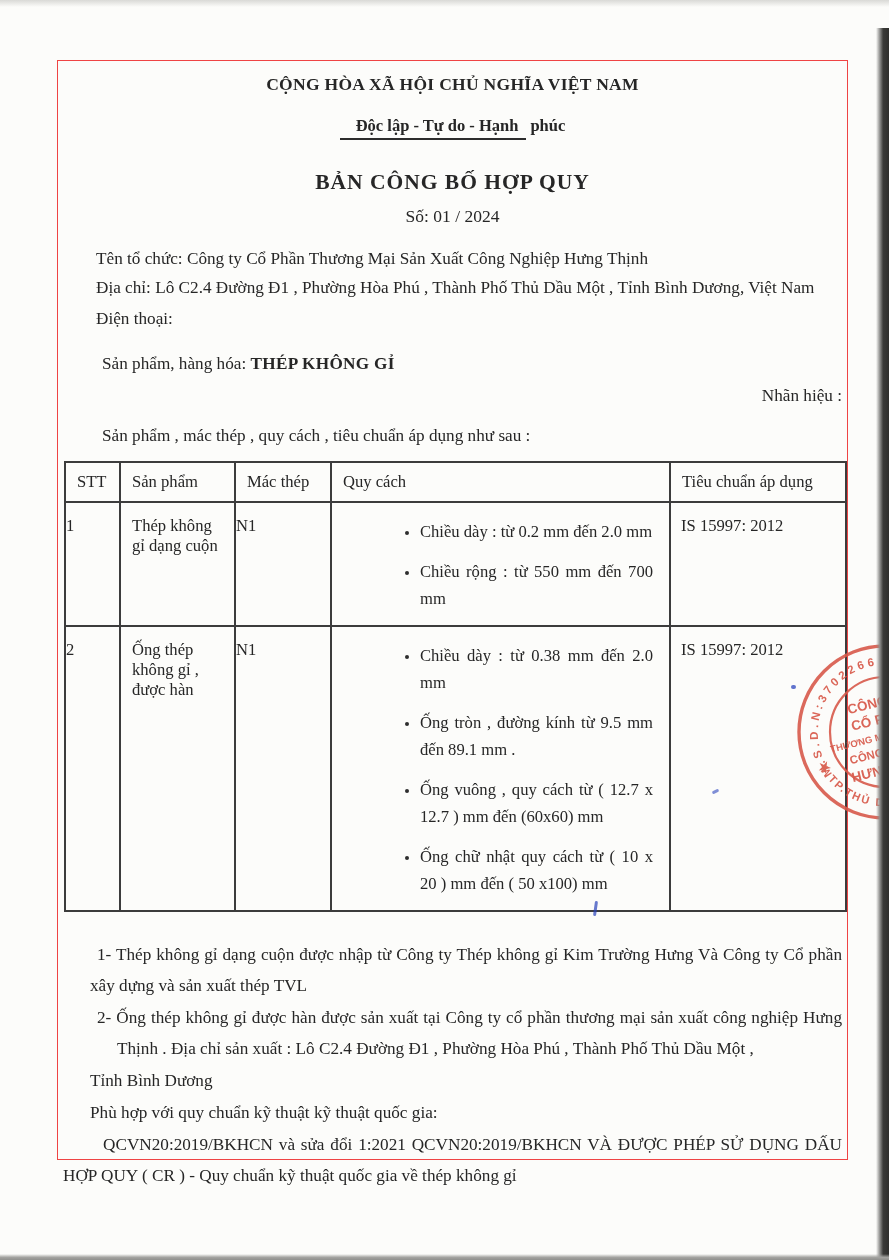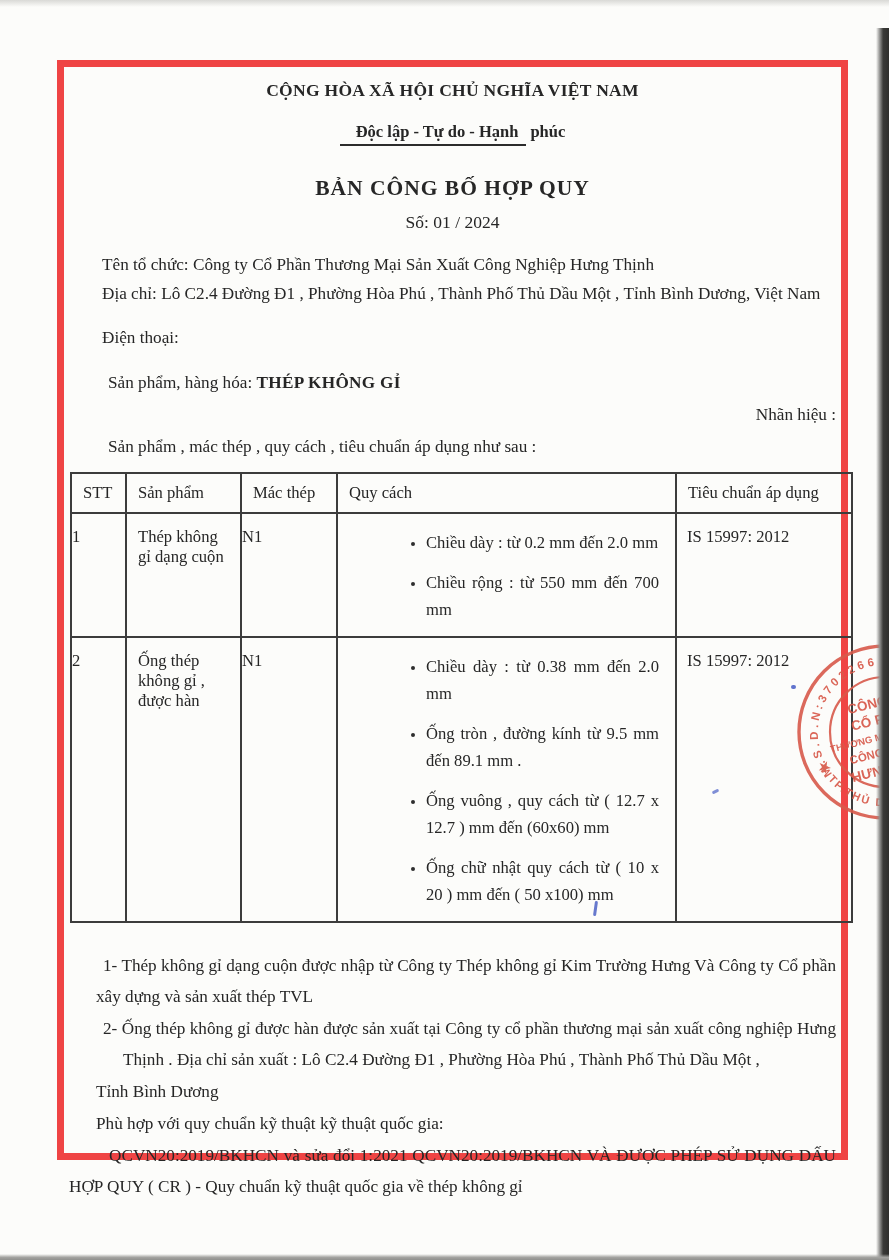--- a/index.html
+++ b/index.html
@@ -15,41 +15,41 @@
   .scan-top    { position:absolute; left:0; top:0; width:100%; height:7px;
                  background: linear-gradient(to bottom, #d9d9d6, rgba(250,250,248,0)); }
   .scan-right  { position:absolute; right:0; top:28px; width:13px; height:1232px; z-index:50;
                  background: linear-gradient(to right, rgba(120,120,120,0) 0%, #8e8e8c 30%, #3a3a38 55%, #2e2e2c 100%); }
   .scan-bottom { position:absolute; left:0; bottom:0; width:100%; height:6px; z-index:51;
                  background: linear-gradient(to bottom, rgba(160,160,158,0), #a3a3a0 55%, #8f8f8c 100%); }
 
   .frame {
     position: absolute; left: 57px; top: 60px;
     width: 791px; height: 1100px;
-    border: 7px solid #ef4444;
+    border: 1px solid #ef4444;
     background: transparent;
     padding: 0 3px;
   }
 
   .center { text-align: center; }
   .nat-header { margin-top: 13px; font-size: 17.5px; font-weight: bold; letter-spacing: .3px; }
   .motto { margin-top: 21px; font-size: 16.5px; font-weight: bold; }
   .motto-u { display:inline-block; border-bottom: 2px solid #2c2c2c; padding: 0 8px 2px 16px; }
   .motto-tail { padding-left: 4px; }
   .doc-title { margin-top: 30px; font-size: 21.5px; font-weight: bold; letter-spacing: 1px; }
   .doc-number { margin-top: 11px; font-size: 17.5px; }
 
   .info { margin-top: 17px; font-size: 17.2px; line-height: 29px; }
   .info > div { margin-left: 35px; margin-right: 2px; }
   .indent2 { margin-left: 41px !important; }
-  .phone-line { margin-top: 15px; }
+  .phone-line { margin-top: 2px; }
   .product-line { margin-top: 16px; }
   .product-value { font-weight: bold; letter-spacing: .3px; }
   .brand-line { margin-top: 3px; text-align: right; }
-  .table-intro { margin-top: 3px; }
+  .table-intro { margin-top: 11px; }
 
   table.spec {
     margin: 11px 0 0 3px;
     border-collapse: collapse;
     width: 781px;
     table-layout: fixed;
     font-size: 16.6px;
   }
   table.spec th, table.spec td {
     border: 2px solid #3c3c3c;

